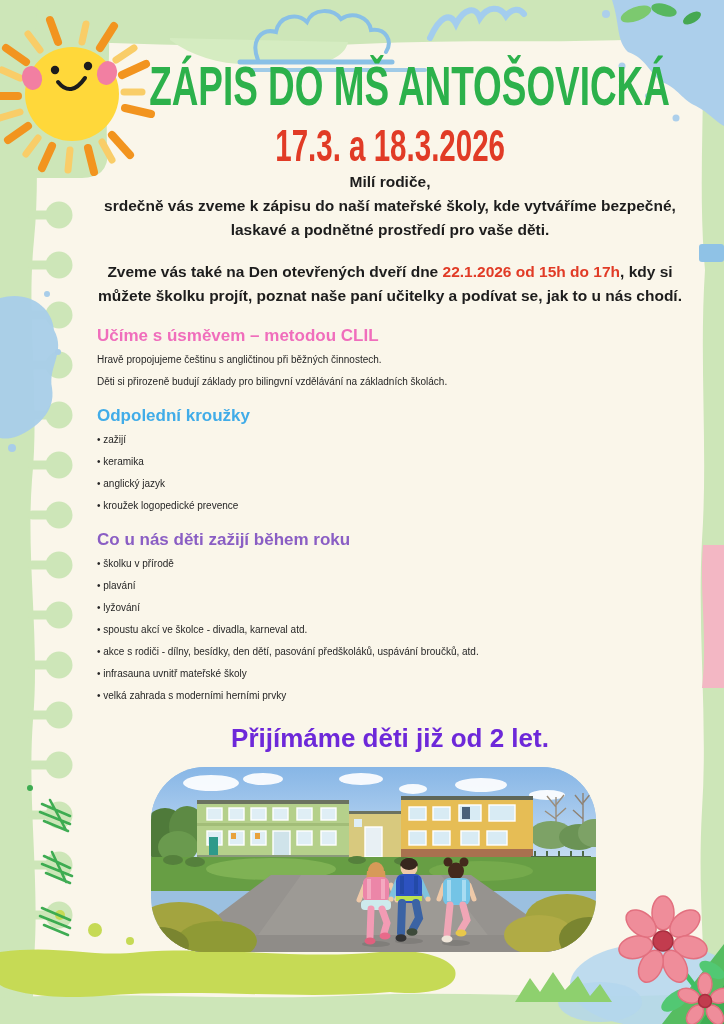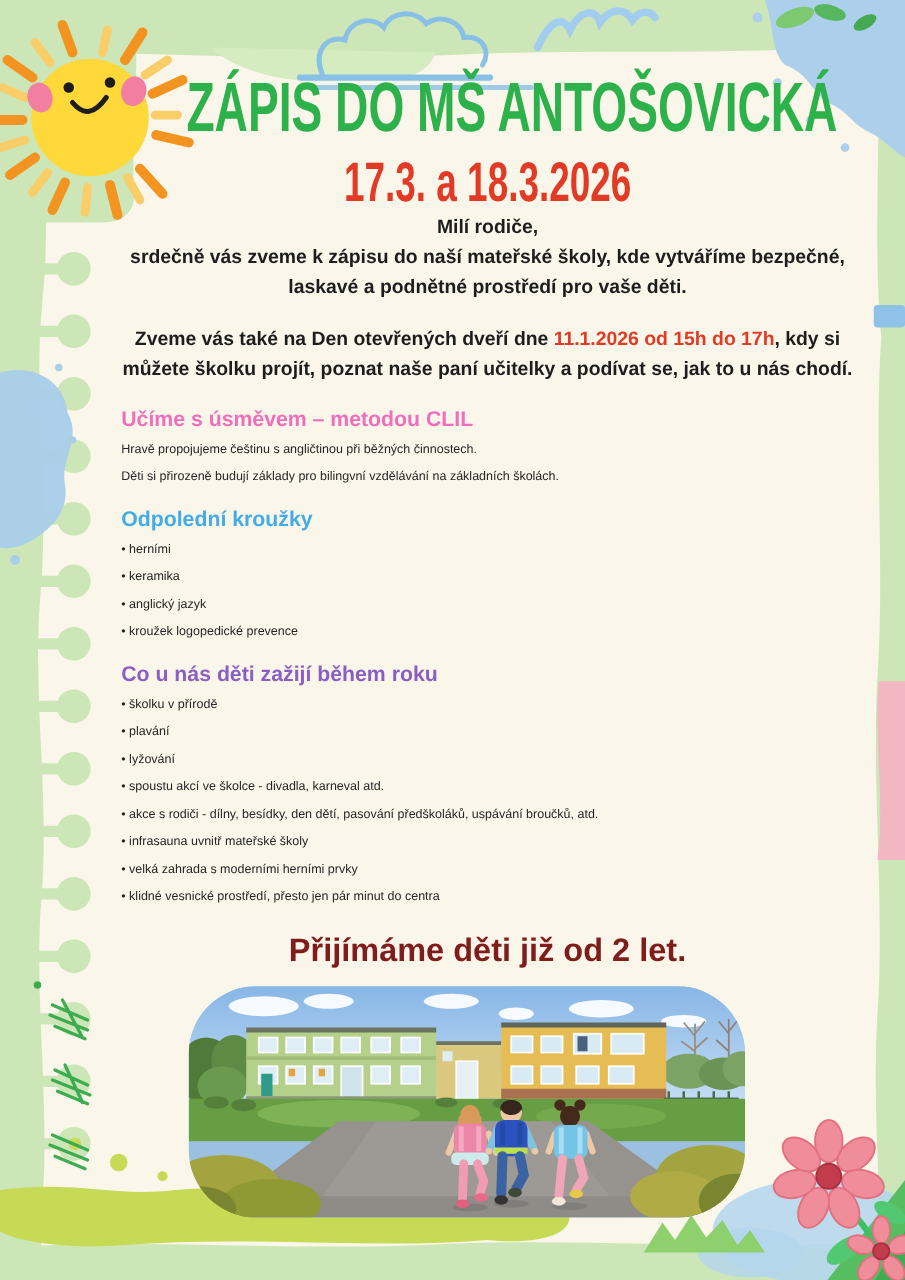--- a/index.html
+++ b/index.html
@@ -198,52 +198,51 @@
     <div class="date-row">
       <span class="squish page-date" style="color: rgb(225, 59, 38);">17.3. a 18.3.2026</span>
     </div>
 
     <div class="intro">
       <div>Milí rodiče,</div>
       <div>srdečně vás zveme k zápisu do naší mateřské školy, kde vytváříme bezpečné, laskavé a podnětné prostředí pro vaše děti.</div>
     </div>
 
     <div class="intro">
-      <span>Zveme vás také na Den otevřených dveří dne </span><span class="hl" style="color: rgb(225, 59, 38);">11.1.2026 od 15h do 17h</span><span>, kdy si můžete školku projít, poznat naše paní učitelky a podívat se, jak to u nás chodí.</span>
+      <span>Zveme vás také na Den otevřených dveří dne </span><span class="hl" style="color: rgb(225, 59, 38);">22.1.2026 od 15h do 17h</span><span>, kdy si můžete školku projít, poznat naše paní učitelky a podívat se, jak to u nás chodí.</span>
     </div>
 
     <div class="sections">
         <div>
           <div class="sec-heading" style="color: rgb(240, 110, 188);">Učíme s úsměvem – metodou CLIL</div>
           <div class="sec-line">Hravě propojujeme češtinu s angličtinou při běžných činnostech.</div>
           <div class="sec-line">Děti si přirozeně budují základy pro bilingvní vzdělávání na základních školách.</div>
         </div>
         <div>
           <div class="sec-heading" style="color: rgb(65, 172, 232);">Odpolední kroužky</div>
-          <div class="bullet">• herními</div>
+          <div class="bullet">• zažijí</div>
           <div class="bullet">• keramika</div>
           <div class="bullet">• anglický jazyk</div>
           <div class="bullet">• kroužek logopedické prevence</div>
         </div>
         <div>
           <div class="sec-heading" style="color: rgb(138, 94, 196);">Co u nás děti zažijí během roku</div>
           <div class="bullet">• školku v přírodě</div>
           <div class="bullet">• plavání</div>
           <div class="bullet">• lyžování</div>
           <div class="bullet">• spoustu akcí ve školce - divadla, karneval atd.</div>
           <div class="bullet">• akce s rodiči - dílny, besídky, den dětí, pasování předškoláků, uspávání broučků, atd.</div>
         </div>
         <div>
           <div class="bullet">• infrasauna uvnitř mateřské školy</div>
           <div class="bullet">• velká zahrada s moderními herními prvky</div>
-          <div class="bullet">• klidné vesnické prostředí, přesto jen pár minut do centra</div>
         </div>
       </div>
 
-    <div class="closing" style="color: #7f1d1d;">Přijímáme děti již od 2 let.</div>
+    <div class="closing" style="color: #6d28d9;">Přijímáme děti již od 2 let.</div>
 
     <div class="photo">
       <svg width="445" height="185" viewBox="0 0 445 185">
         <defs>
           <linearGradient id="sky" x1="0" y1="0" x2="0" y2="1">
             <stop offset="0" stop-color="#87b6e6"></stop>
               <stop offset="1" stop-color="#d8e8f8"></stop>
           </linearGradient>
         </defs>
         <rect x="0" y="0" width="445" height="120" fill="url(#sky)"></rect>

